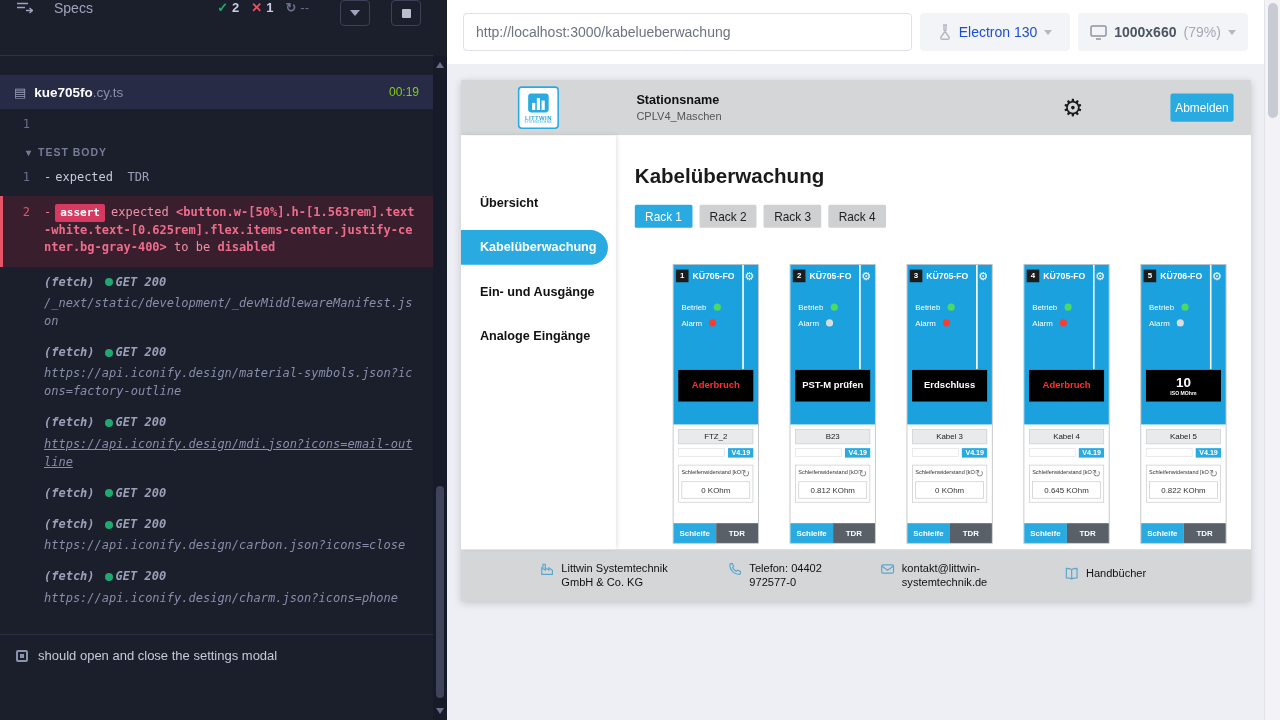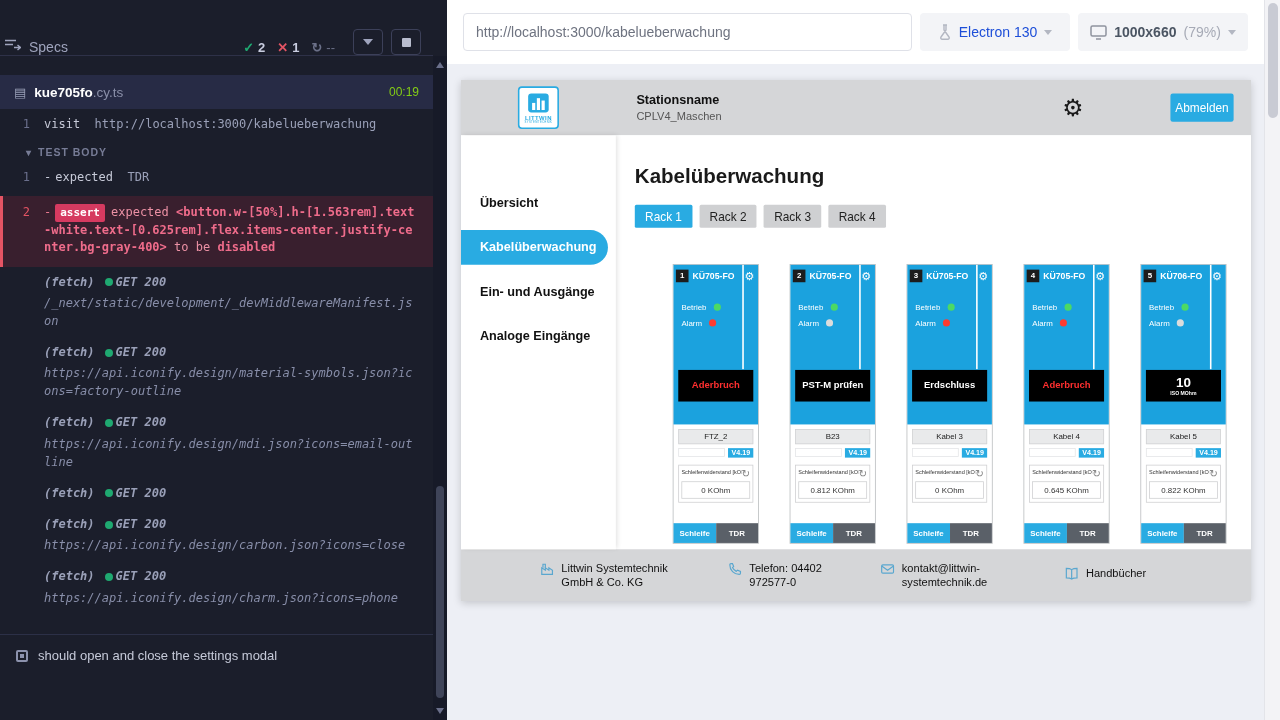--- a/index.html
+++ b/index.html
@@ -1,21 +1,21 @@
 <!DOCTYPE html>
 <html><head>
 <meta charset="utf-8">
 <style>
   * { margin:0; padding:0; box-sizing:border-box; }
   html,body { width:1280px; height:720px; overflow:hidden; font-family:"Liberation Sans", sans-serif; background:#eceef4; }
   .root { display:flex; width:1280px; height:720px; }
 
   
   .left-panel { width:433px; height:720px; background:#1b1e2b; display:flex; flex-direction:column; color:#c7cad8; }
-  .lp-header { height:56px; flex-shrink:0; display:flex; align-items:flex-end; padding:0 12px 0 4px; border-bottom:1px solid #2e3148; gap:8px; }
+  .lp-header { height:56px; flex-shrink:0; display:flex; align-items:flex-start; padding:0 12px 0 16px; border-bottom:1px solid #2e3148; gap:21px; }
   .specs-label { color:#9fa4bd; font-size:14px; }
   .stats { margin-left:auto; display:flex; gap:12px; align-items:center; font-size:13px; margin-right:10px; }
   .stat { display:flex; align-items:center; gap:4px; color:#c9cde0; font-weight:bold; }
   .stat .ic { font-style:normal; font-weight:bold; }
   .ic-pass { color:#1fa971; }
   .ic-fail { color:#e45464; }
   .stat.pending { color:#6b7088; font-weight:normal; }
   .ic-pend { color:#6b7088; }
   .icon-btn { width:30px; height:26px; border:1px solid #3c4059; border-radius:4px; display:flex; align-items:center; justify-content:center; flex-shrink:0; }
   .chev-down { width:0; height:0; border-left:5px solid transparent; border-right:5px solid transparent; border-top:6px solid #9fa4bd; }
@@ -188,21 +188,20 @@
       <span class="spec-icon">▤</span>
       <span>
         <span class="spec-name">kue705fo</span><span class="spec-ext">.cy.ts</span>
       </span>
       <span class="spec-timer">00:19</span>
     </div>
 
     <div class="log">
       <div class="log-row mono">
         <span class="log-num">1</span>
-        <span class="log-content"><span class="cmd">visit</span>&nbsp;&nbsp;<span class="arg">http://localhost:3000/kabelueberwachung</span></span>
       </div>
 
       <div class="section-head">
         <span class="tri">▾</span>
         <span>TEST BODY</span>
       </div>
 
       <div class="log-row mono">
         <span class="log-num">1</span>
         <span class="log-content"><span class="prefix">-</span><span class="cmd">expected</span>&nbsp;&nbsp;<span class="arg">TDR</span></span>
@@ -248,21 +247,21 @@
           <div class="log-row fetch-row mono">
     <span class="log-num"></span>
     <span class="log-content">
       <span class="fetch-line">
         <span class="f-label">(fetch)</span>
         <span class="f-dotgrp">
                   <span class="f-dot"></span>
                   <span class="f-status">GET 200</span>
                 </span>
       </span>
-      <span class="f-url" style="display:block;">https://api.iconify.design/mdi.json?icons=email-outline</span>
+      <span class="f-url" style="display:block;text-decoration:underline;">https://api.iconify.design/mdi.json?icons=email-outline</span>
     </span>
   </div>
           <div class="log-row fetch-row mono">
     <span class="log-num"></span>
     <span class="log-content">
       <span class="fetch-line">
         <span class="f-label">(fetch)</span>
         <span class="f-dotgrp">
                   <span class="f-dot"></span>
                   <span class="f-status">GET 200</span>

